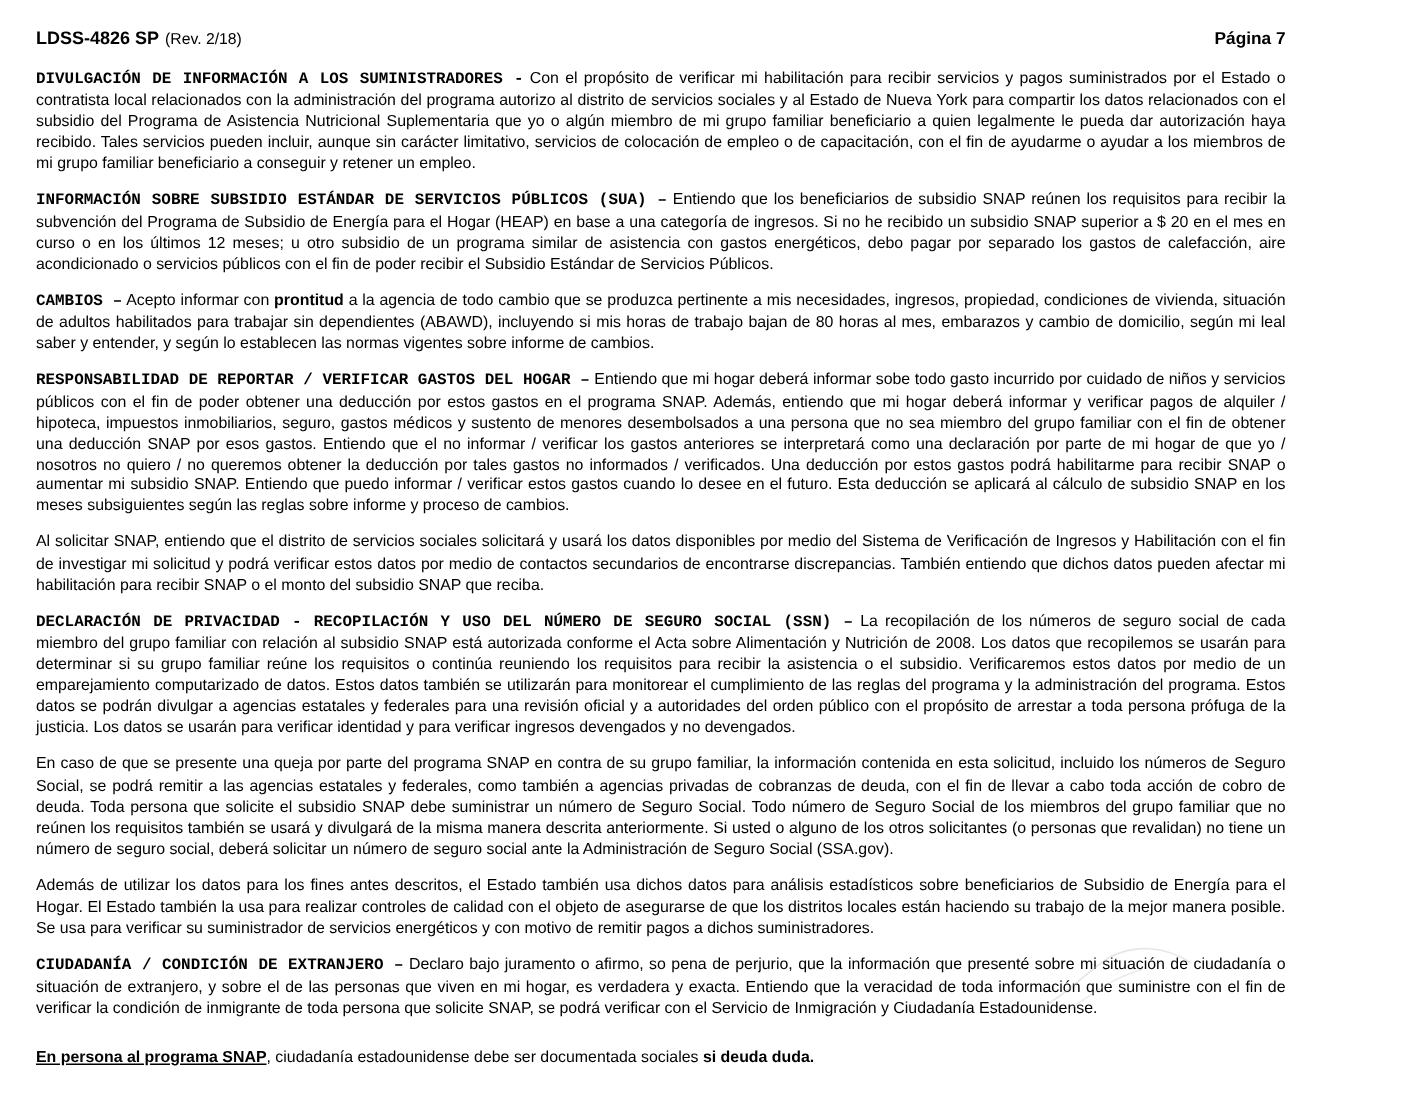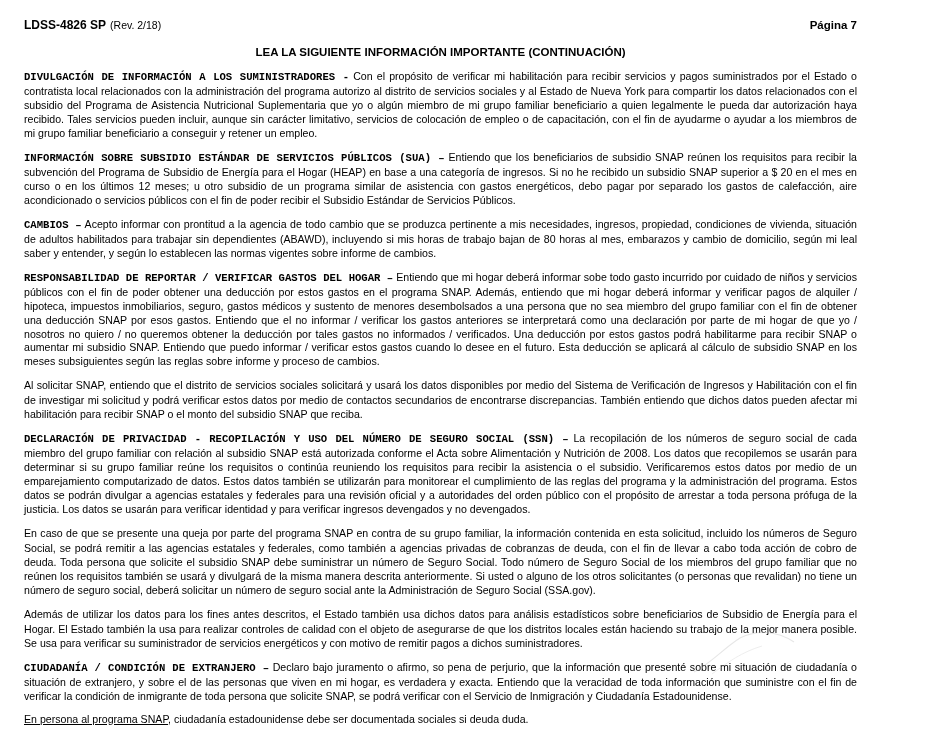--- a/index.html
+++ b/index.html
@@ -50,24 +50,24 @@
   }
   .body-text {
     font-size: 10.6px;
     line-height: 1.32;
     text-align: justify;
   }
   .para {
     margin-bottom: 10px;
   }
   .para.tight {
-    margin-bottom: 9px;
+    margin-bottom: 19px;
   }
   b, .b {
-    font-weight: normal;
+    font-weight: bold;
   }
   .u {
     text-decoration: underline;
   }
   .lead {
     font-weight: bold;
     font-family: Liberation Mono, monospace;
   }
   .final-line {
     font-size: 10.6px;
@@ -88,21 +88,20 @@
 
 <div class="page">
 
   <div class="header-row">
     <div>
       <span class="form-id">LDSS-4826 SP</span><span class="form-rev">(Rev. 2/18)</span>
     </div>
     <div class="page-num">Página 7</div>
   </div>
 
-  <div class="doc-title">LEA LA SIGUIENTE INFORMACIÓN IMPORTANTE (CONTINUACIÓN)</div>
 
   <div class="body-text">
     <div class="para"><span class="lead">DIVULGACIÓN DE INFORMACIÓN A LOS SUMINISTRADORES -</span><span> Con el propósito de verificar mi habilitación para recibir servicios y pagos suministrados por el Estado o contratista local relacionados con la administración del programa  autorizo al distrito de servicios sociales y al Estado de Nueva York para compartir los datos relacionados con el subsidio del Programa de Asistencia Nutricional Suplementaria que yo o algún miembro de mi grupo familiar beneficiario a quien legalmente le pueda dar autorización haya recibido. Tales servicios pueden incluir, aunque sin carácter limitativo, servicios de colocación de empleo o de capacitación, con el fin de ayudarme o ayudar a los miembros de mi grupo familiar beneficiario a conseguir y retener un empleo.</span></div>
     <div class="para"><span class="lead">INFORMACIÓN SOBRE SUBSIDIO ESTÁNDAR DE SERVICIOS PÚBLICOS (SUA) –</span><span> Entiendo que los beneficiarios de subsidio SNAP reúnen los requisitos para recibir la subvención del Programa de Subsidio de Energía para el Hogar (HEAP) en base a una categoría de ingresos.  Si no he recibido un subsidio SNAP superior a $ 20 en el mes en curso o en los últimos 12 meses; u otro subsidio de un programa similar de asistencia con gastos energéticos, debo pagar por separado los gastos de calefacción, aire acondicionado o servicios públicos con el fin de poder recibir el Subsidio Estándar de Servicios Públicos.</span></div>
     <div class="para"><span class="lead">CAMBIOS –</span><span> Acepto informar con <b>prontitud</b> a la agencia de todo cambio que se produzca pertinente a mis necesidades, ingresos, propiedad, condiciones de vivienda, situación de adultos habilitados para trabajar sin dependientes (ABAWD), incluyendo si mis horas de trabajo bajan de 80 horas al mes, embarazos y cambio de domicilio, según mi leal saber y entender, y según lo establecen las normas vigentes sobre informe de cambios.</span></div>
     <div class="para"><span class="lead">RESPONSABILIDAD DE REPORTAR / VERIFICAR GASTOS DEL HOGAR –</span><span> Entiendo que mi hogar deberá informar sobe todo gasto incurrido por cuidado de niños y servicios públicos con el fin de poder obtener una deducción por estos gastos en el programa SNAP. Además, entiendo que mi hogar deberá informar y verificar pagos de alquiler / hipoteca, impuestos inmobiliarios, seguro, gastos médicos y sustento de menores desembolsados a una persona que no sea miembro del grupo familiar con el fin de obtener una deducción SNAP por esos gastos. Entiendo que el no informar / verificar los gastos anteriores se interpretará como una declaración por parte de mi hogar de que yo / nosotros no quiero / no queremos obtener la deducción por tales gastos no informados / verificados. Una deducción por estos gastos podrá habilitarme para recibir SNAP o aumentar mi subsidio SNAP. Entiendo que puedo informar / verificar estos gastos cuando lo desee en el futuro. Esta deducción se aplicará al cálculo de subsidio SNAP en los meses subsiguientes según las reglas sobre informe y proceso de cambios.</span></div>
     <div class="para"><span class="lead"></span><span>Al solicitar SNAP, entiendo que el distrito de servicios sociales solicitará y usará los datos disponibles por medio del Sistema de Verificación de Ingresos y Habilitación con el fin de investigar mi solicitud y podrá verificar estos datos por medio de contactos secundarios de encontrarse discrepancias. También entiendo que dichos datos pueden afectar mi habilitación para recibir SNAP o el monto del subsidio SNAP que reciba.</span></div>
     <div class="para"><span class="lead">DECLARACIÓN DE PRIVACIDAD - RECOPILACIÓN Y USO DEL NÚMERO DE SEGURO SOCIAL (SSN) –</span><span> La recopilación de los números de seguro social de cada miembro del grupo familiar con relación al subsidio SNAP está autorizada conforme el Acta sobre Alimentación y Nutrición de 2008. Los datos que recopilemos se usarán para determinar si su grupo familiar reúne los requisitos o continúa reuniendo los requisitos para recibir la asistencia o el subsidio. Verificaremos estos datos por medio de un emparejamiento computarizado de datos. Estos datos también se utilizarán para monitorear el cumplimiento de las reglas del programa y la administración del programa. Estos datos se podrán divulgar a agencias estatales y federales para una revisión oficial y a autoridades del orden público con el propósito de arrestar a toda persona prófuga de la justicia. Los datos se usarán para verificar identidad y para verificar ingresos devengados y no devengados.</span></div>
     <div class="para"><span class="lead"></span><span>En caso de que se presente una queja por parte del programa SNAP en contra de su grupo familiar, la información contenida en esta solicitud, incluido los números de Seguro Social, se podrá remitir a las agencias estatales y federales, como también a agencias privadas de cobranzas de deuda, con el fin de llevar a cabo toda acción de cobro de deuda. Toda persona que solicite el subsidio SNAP debe suministrar un número de Seguro Social. Todo número de Seguro Social de los miembros del grupo familiar que no reúnen los requisitos también se usará y divulgará de la misma manera descrita anteriormente. Si usted o alguno de los otros solicitantes (o personas que revalidan) no tiene un número de seguro social, deberá solicitar un número de seguro social ante la Administración de Seguro Social (SSA.gov).</span></div>
     <div class="para"><span class="lead"></span><span>Además de utilizar los datos para los fines antes descritos, el Estado también usa dichos datos para análisis estadísticos sobre beneficiarios de Subsidio de Energía para el Hogar. El Estado también la usa para realizar controles de calidad con el objeto de asegurarse de que los distritos locales están haciendo su trabajo de la mejor manera posible. Se usa para verificar su suministrador de servicios energéticos y con motivo de remitir pagos a dichos suministradores.</span></div>

